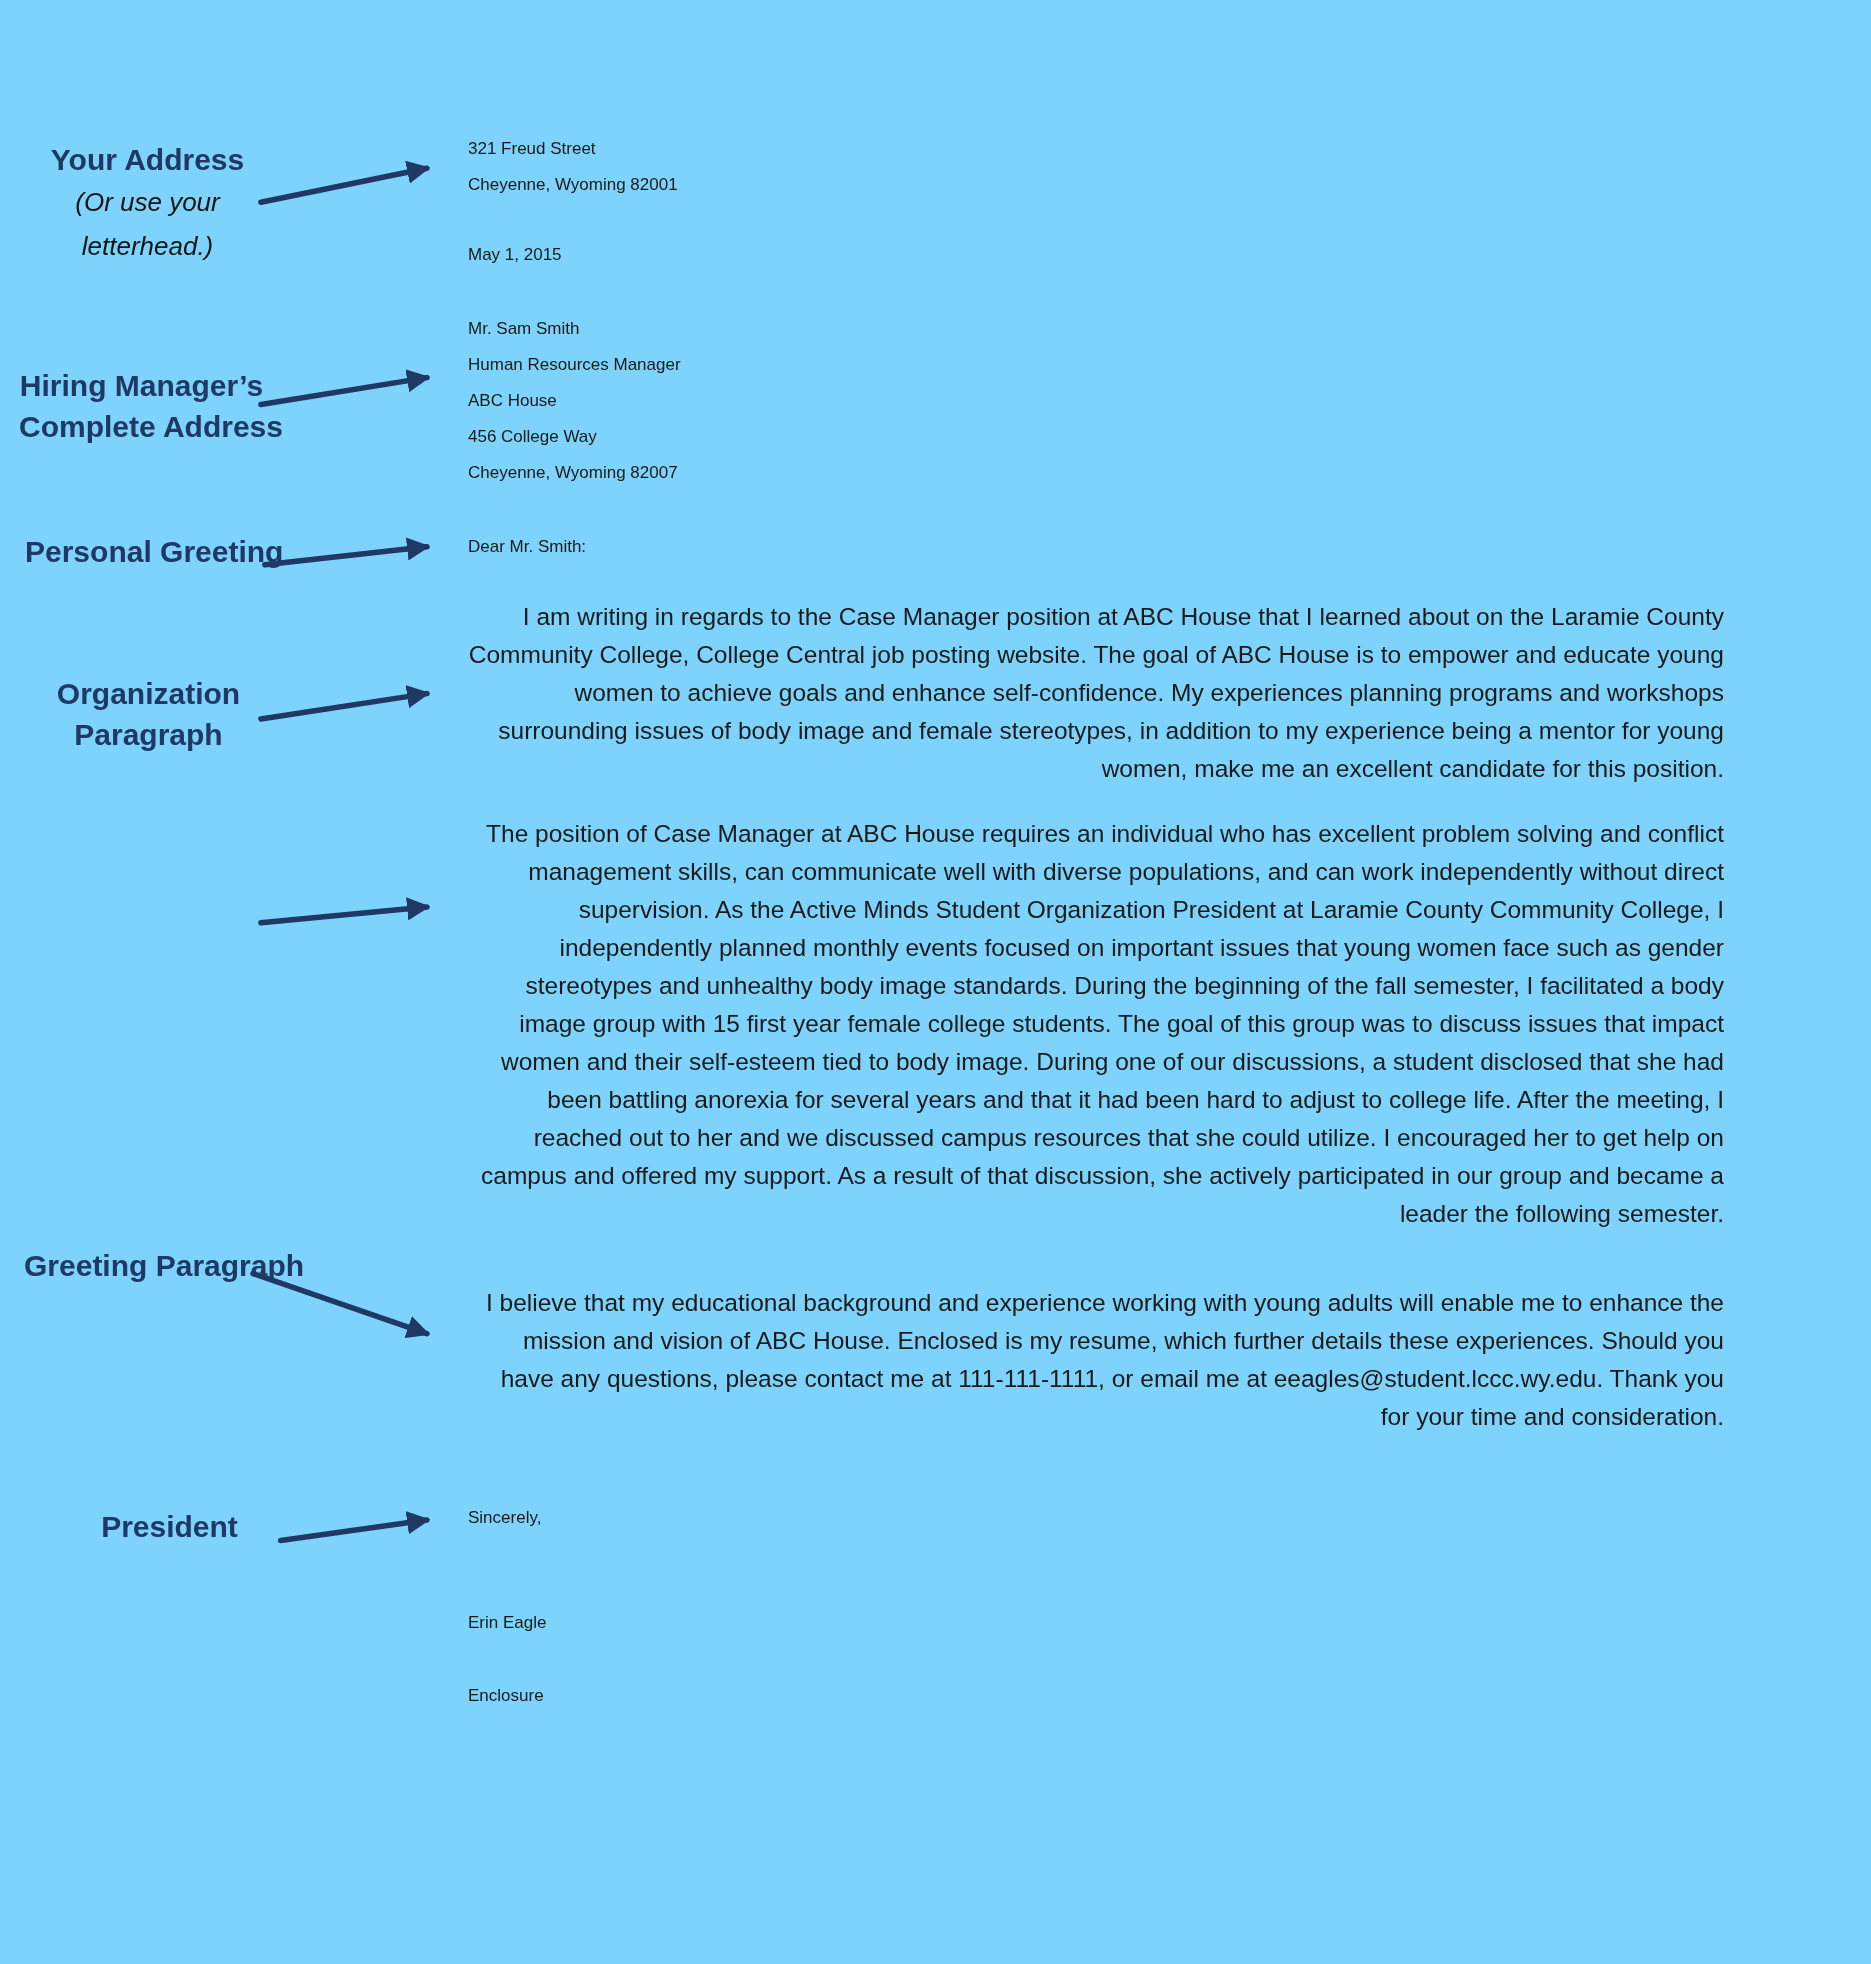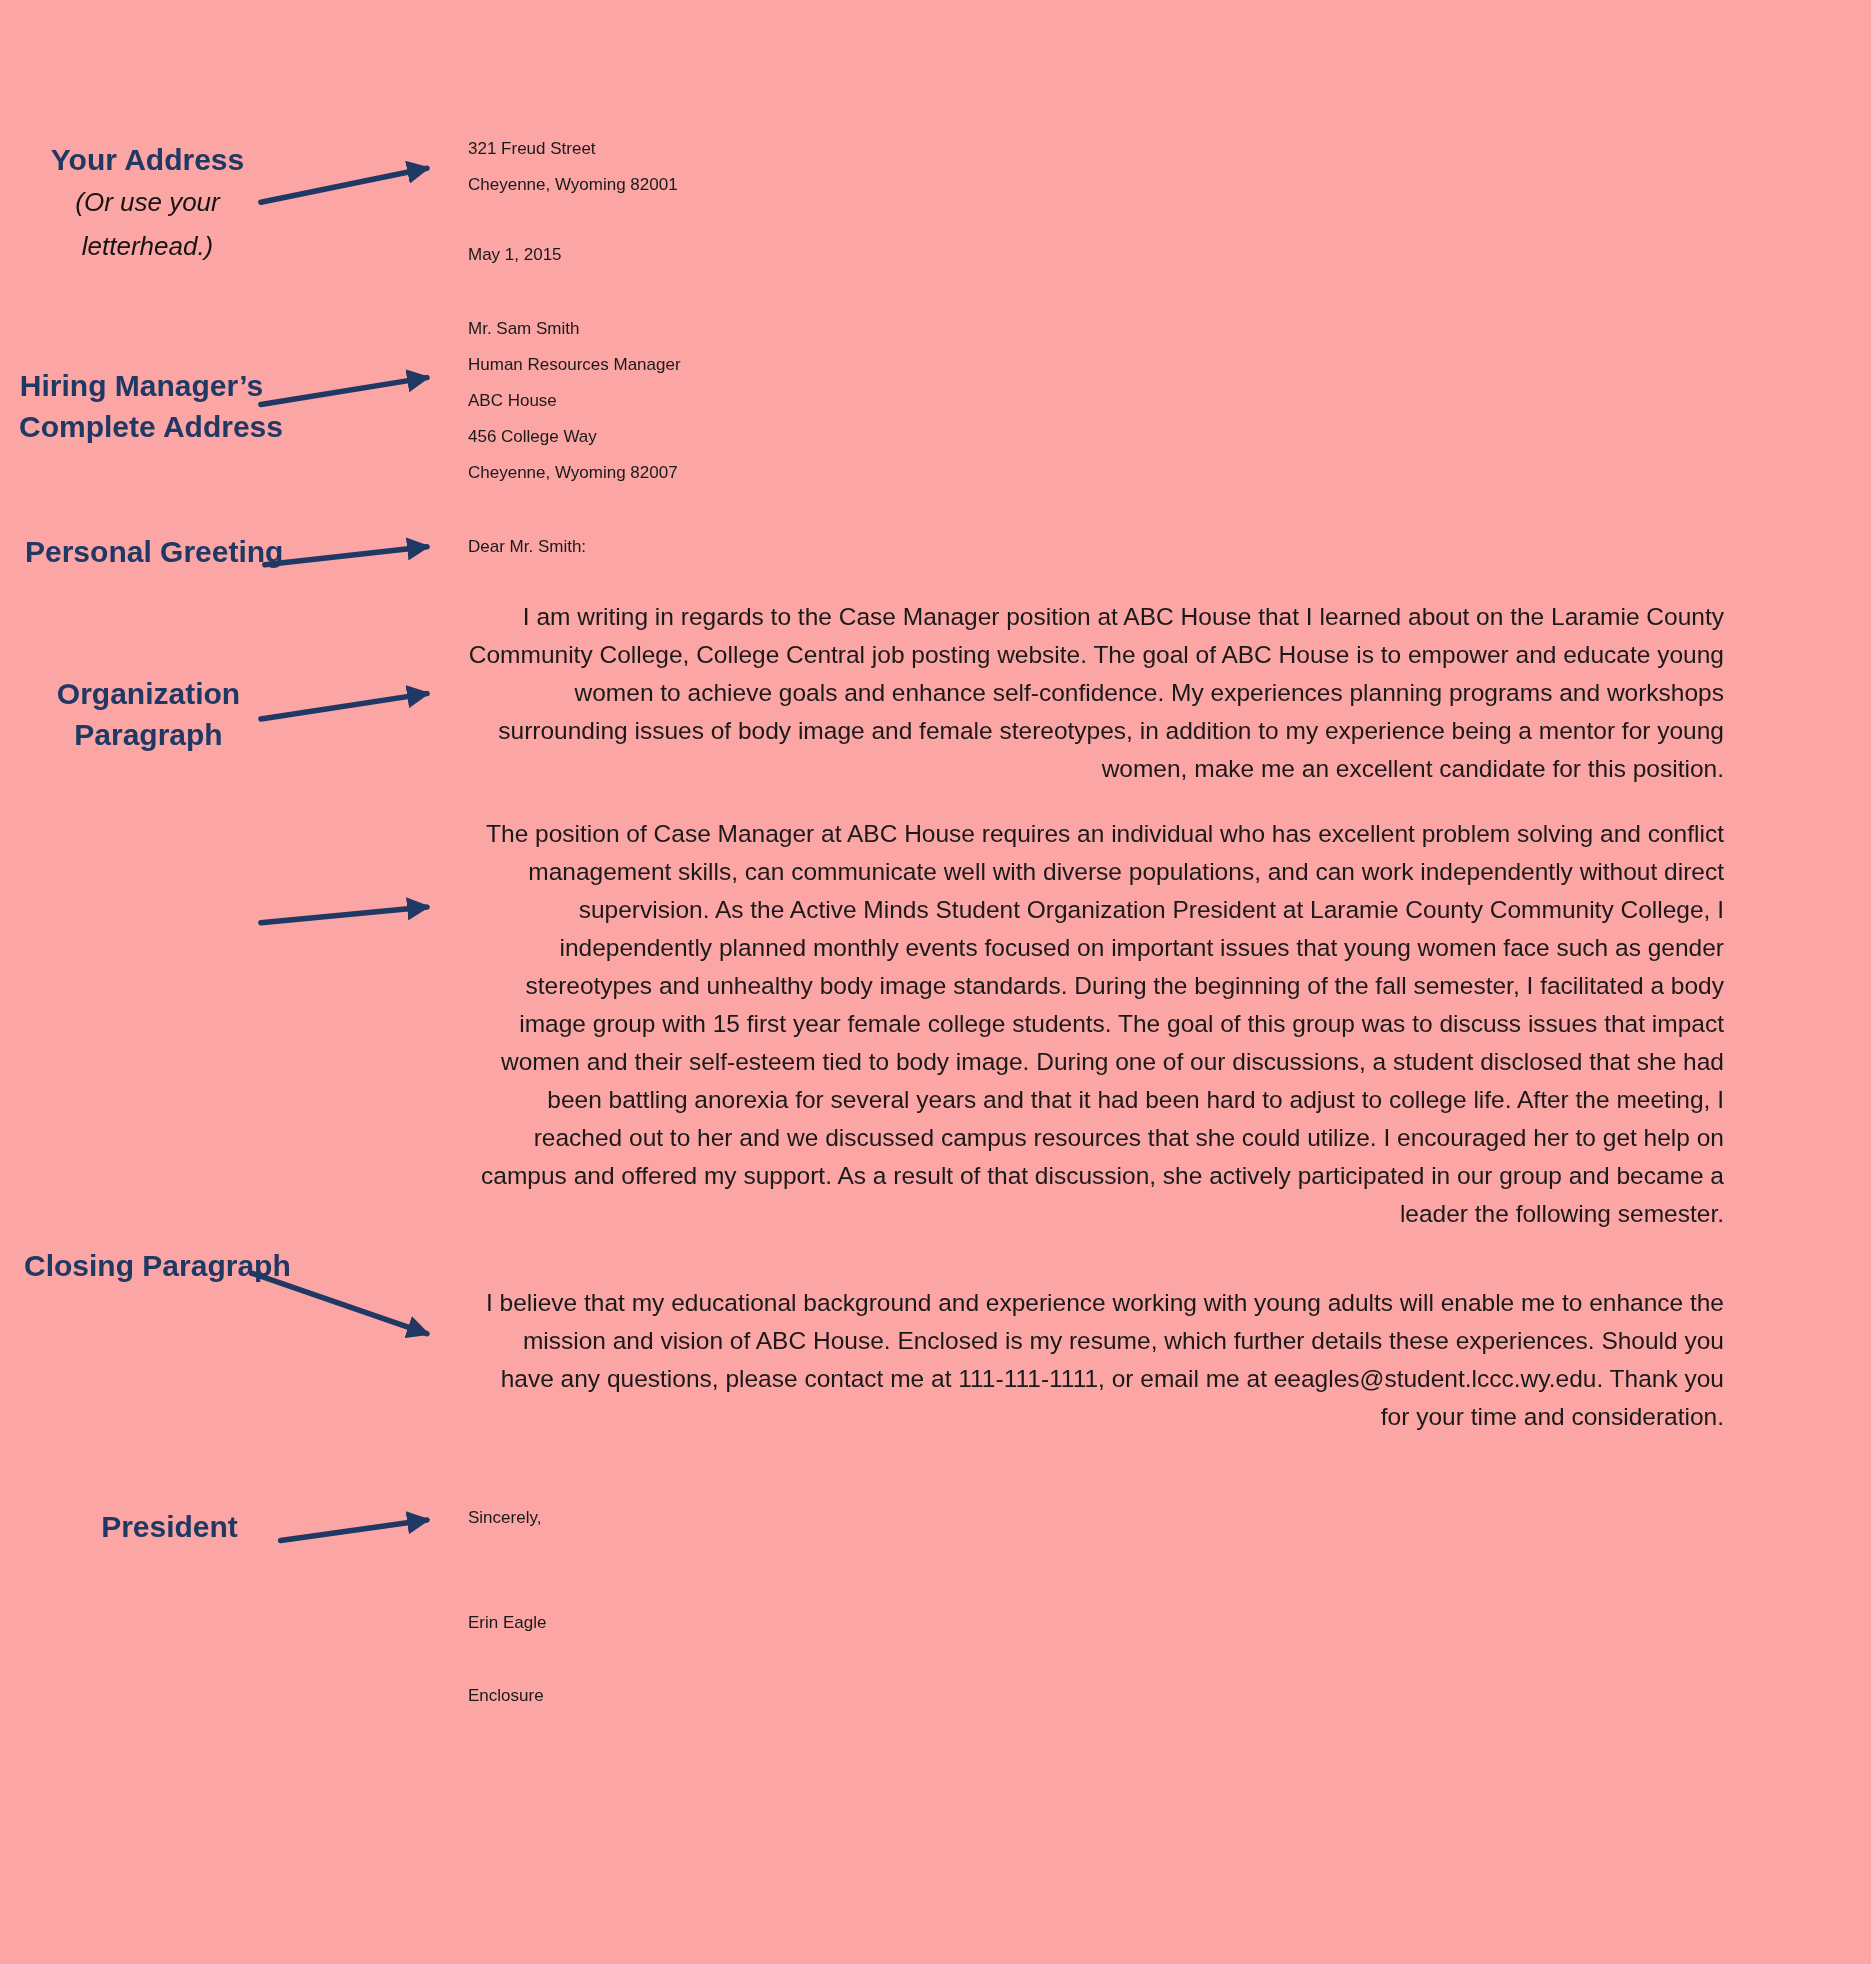--- a/index.html
+++ b/index.html
@@ -1,20 +1,20 @@
 <!DOCTYPE html>
 <html style="font-size:12.6px"><head>
 <meta charset="utf-8">
 <style>
   html, body { margin: 0; padding: 0; background: #ffffff; }
   .page {
     position: relative;
     width: 1872px;
     height: 1964px;
-    background: #fca5a5;
+    background: #7dd3fc;
     font-family: "Liberation Sans", sans-serif;
     overflow: hidden;
   }
   
   .letter-block { position: absolute; left: 468px; color: #1a1a1a; }
   .line-31 { font-size: 17px; line-height: 36px; white-space: nowrap; }
   .para {
     position: absolute; left: 468px; width: 1256px;
     font-size: 24.5px; line-height: 38px; color: #1a1a1a;
     text-align: right;
@@ -68,21 +68,21 @@
     <div class="title-line">Personal Greeting</div>
   </div>
 
   <div class="anno" style="left:28px; top:673px; width:241px;">
     <div class="title-line">Organization</div>
     <div class="title-line">Paragraph</div>
   </div>
 
 
   <div class="anno" style="left:24px; top:1245px; width:237px;">
-    <div class="title-line">Closing Paragraph</div>
+    <div class="title-line">Greeting Paragraph</div>
   </div>
 
   <div class="anno" style="left:51px; top:1506px; width:237px;">
     <div class="title-line">President</div>
   </div>
 
   <div class="letter-block" style="top:131px;">
     <div class="line-31">321 Freud Street</div>
     <div class="line-31">Cheyenne, Wyoming 82001</div>
   </div>

